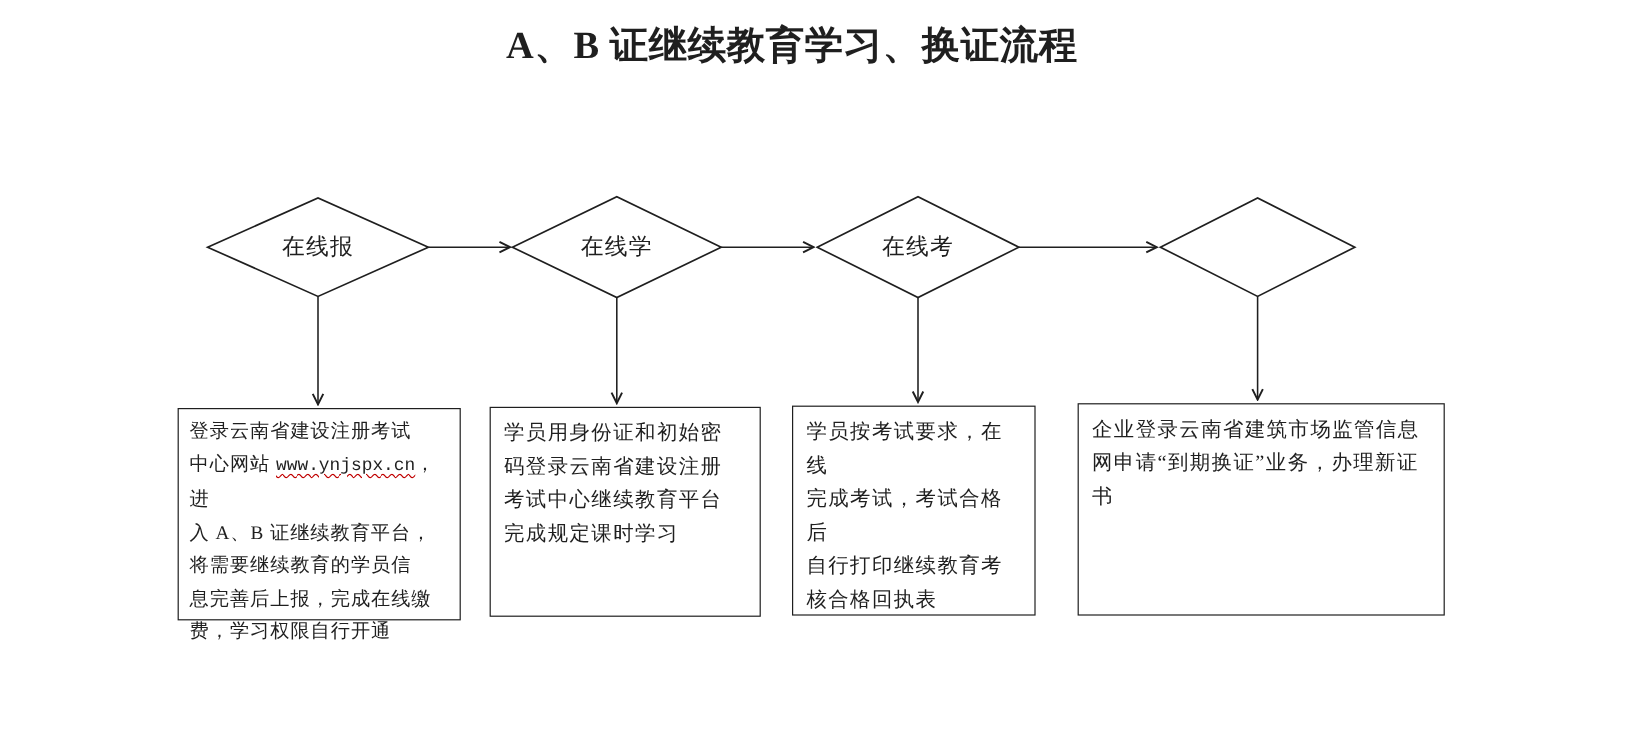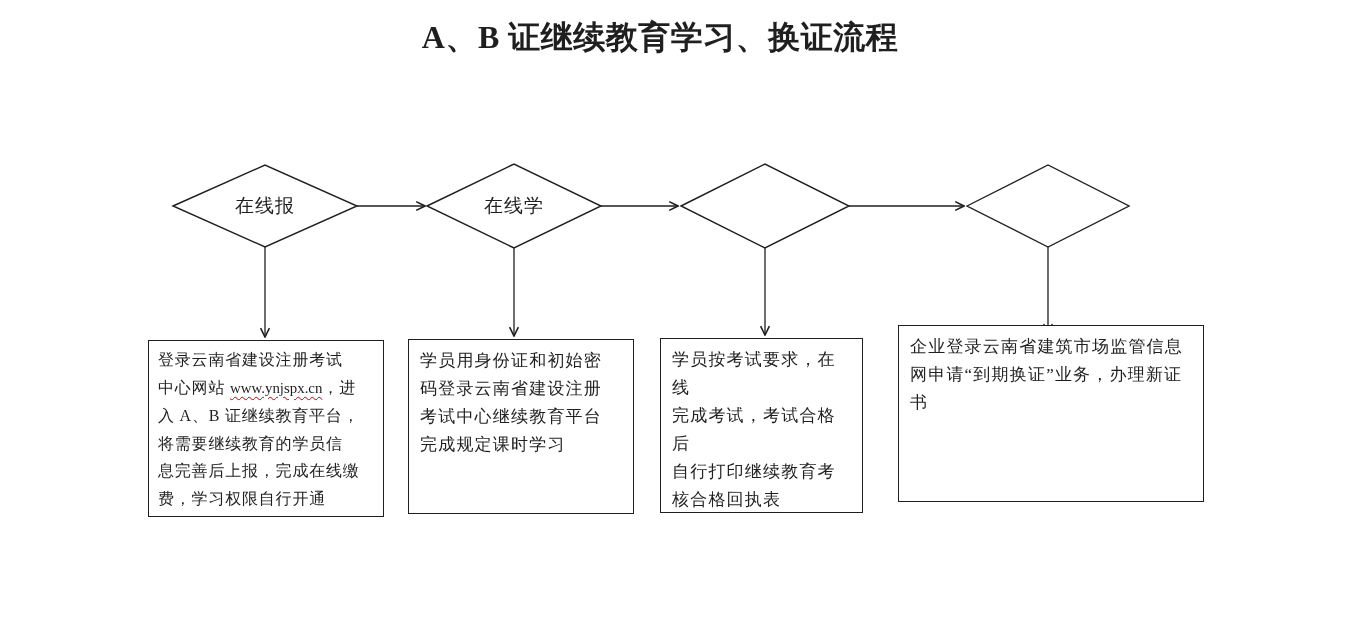--- a/index.html
+++ b/index.html
@@ -16,21 +16,21 @@
     position:absolute; display:flex; align-items:center; justify-content:center;
     font-size:19px; letter-spacing:1px;
   }
   .box {
     position:absolute; box-sizing:border-box; border:1.4px solid #1f1f1f;
     background:#ffffff; white-space:pre-line; text-align:left;
     font-size:17px; line-height:28px; letter-spacing:1.2px; padding:7px 11px;
   }
   .box--first { font-size:16px; letter-spacing:0.8px; line-height:27.5px; padding:5px 9px; }
   .url {
-    font-family:Liberation Serif, serif; font-size:0.93em; letter-spacing:0;
+    font-family:Liberation Mono, monospace; font-size:0.93em; letter-spacing:0;
     text-decoration-line:underline; text-decoration-style:wavy;
     text-decoration-color:#c00000; text-decoration-thickness:1px;
     text-underline-offset:3px;
   }
 </style>
 </head>
 <body>
 
 <div class="canvas">
 
@@ -53,35 +53,36 @@
     <line x1="849" y1="206" x2="964" y2="206" stroke="#1f1f1f" stroke-width="1.3" marker-end="url(#arrow)"></line>
 
     <line x1="265" y1="247" x2="265" y2="337" stroke="#1f1f1f" stroke-width="1.3" marker-end="url(#arrow)"></line>
     <line x1="514" y1="248" x2="514" y2="336" stroke="#1f1f1f" stroke-width="1.3" marker-end="url(#arrow)"></line>
     <line x1="765" y1="248" x2="765" y2="335" stroke="#1f1f1f" stroke-width="1.3" marker-end="url(#arrow)"></line>
     <line x1="1048" y1="247" x2="1048" y2="333" stroke="#1f1f1f" stroke-width="1.3" marker-end="url(#arrow)"></line>
   </svg>
 
   <div class="dlabel" style="left:173px; top:165px; width:184px; height:82px;">在线报</div>
   <div class="dlabel" style="left:427px; top:164px; width:174px; height:84px;">在线学</div>
+  <div class="dlabel" style="left:681px; top:164px; width:168px; height:84px;">在线考</div>
 
   <div class="box box--first" style="left:148px; top:340px; width:236px; height:177px;"><span>登录云南省建设注册考试
 中心网站 </span><span class="url">www.ynjspx.cn</span><span>，进
 入 A、B 证继续教育平台，
 将需要继续教育的学员信
 息完善后上报，完成在线缴
 费，学习权限自行开通</span></div>
 
   <div class="box" style="left:408px; top:339px; width:226px; height:175px;"><span>学员用身份证和初始密
 码登录云南省建设注册
 考试中心继续教育平台
 完成规定课时学习</span></div>
 
   <div class="box" style="left:660px; top:338px; width:203px; height:175px;"><span>学员按考试要求，在线
 完成考试，考试合格后
 自行打印继续教育考
 核合格回执表</span></div>
 
-  <div class="box" style="left:898px; top:325px; width:306px; height:177px;"><span>企业登录云南省建筑市场监管信息
+  <div class="box" style="left:898px; top:336px; width:306px; height:177px;"><span>企业登录云南省建筑市场监管信息
 网申请“到期换证”业务，办理新证
 书</span></div>
 
 </div>
 
 </body></html>

